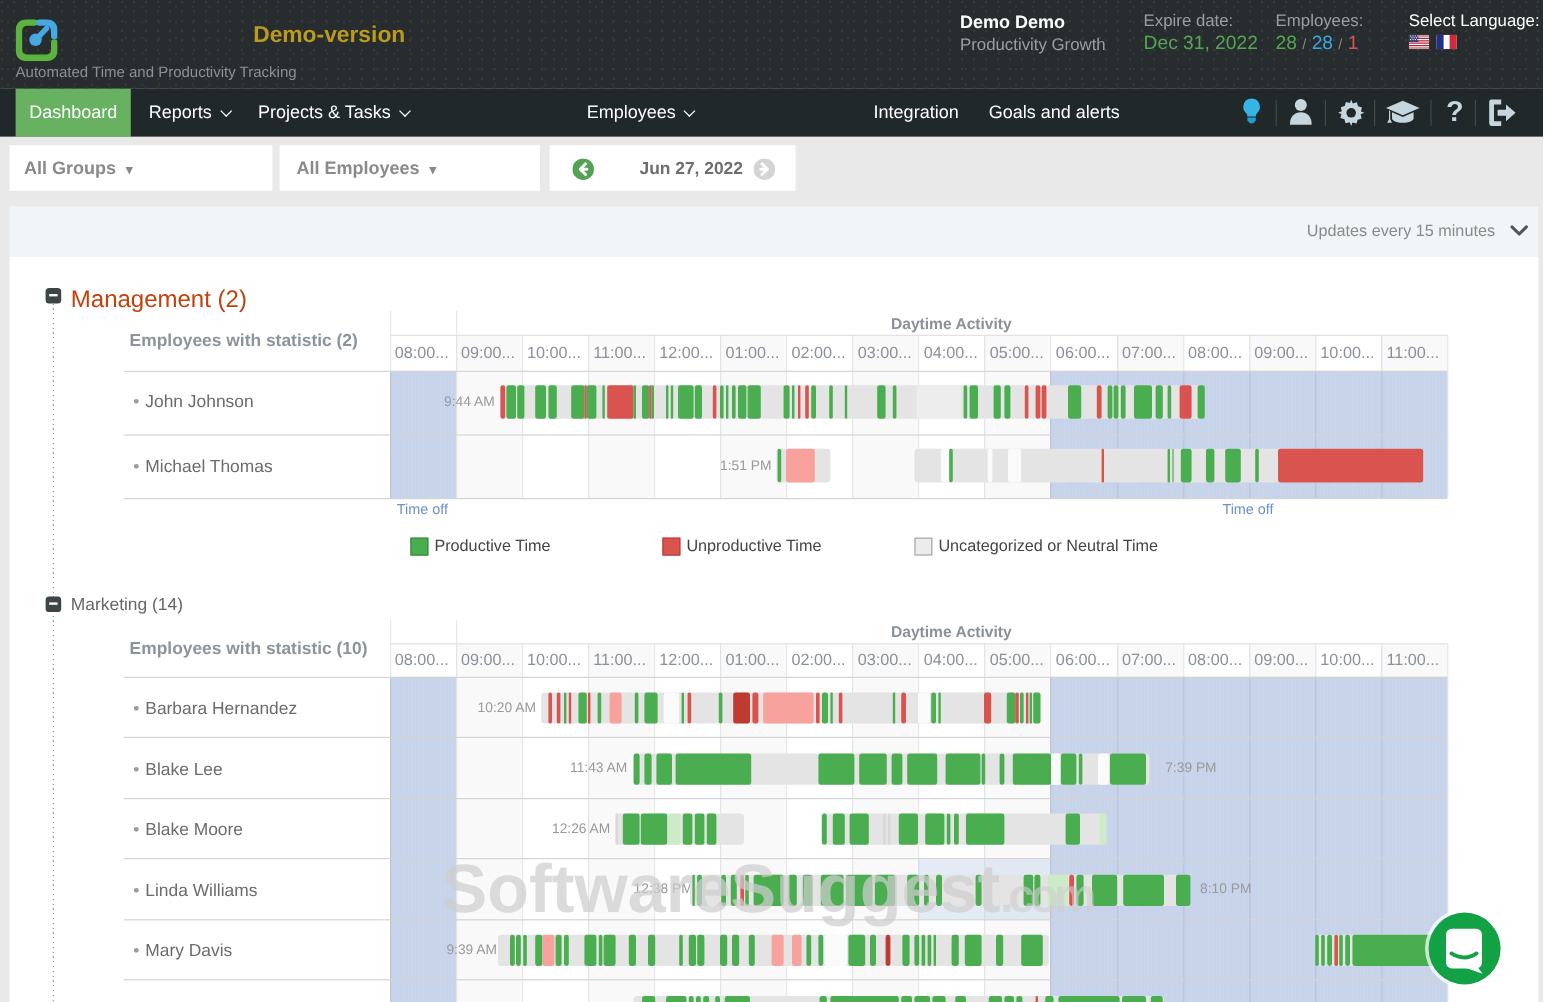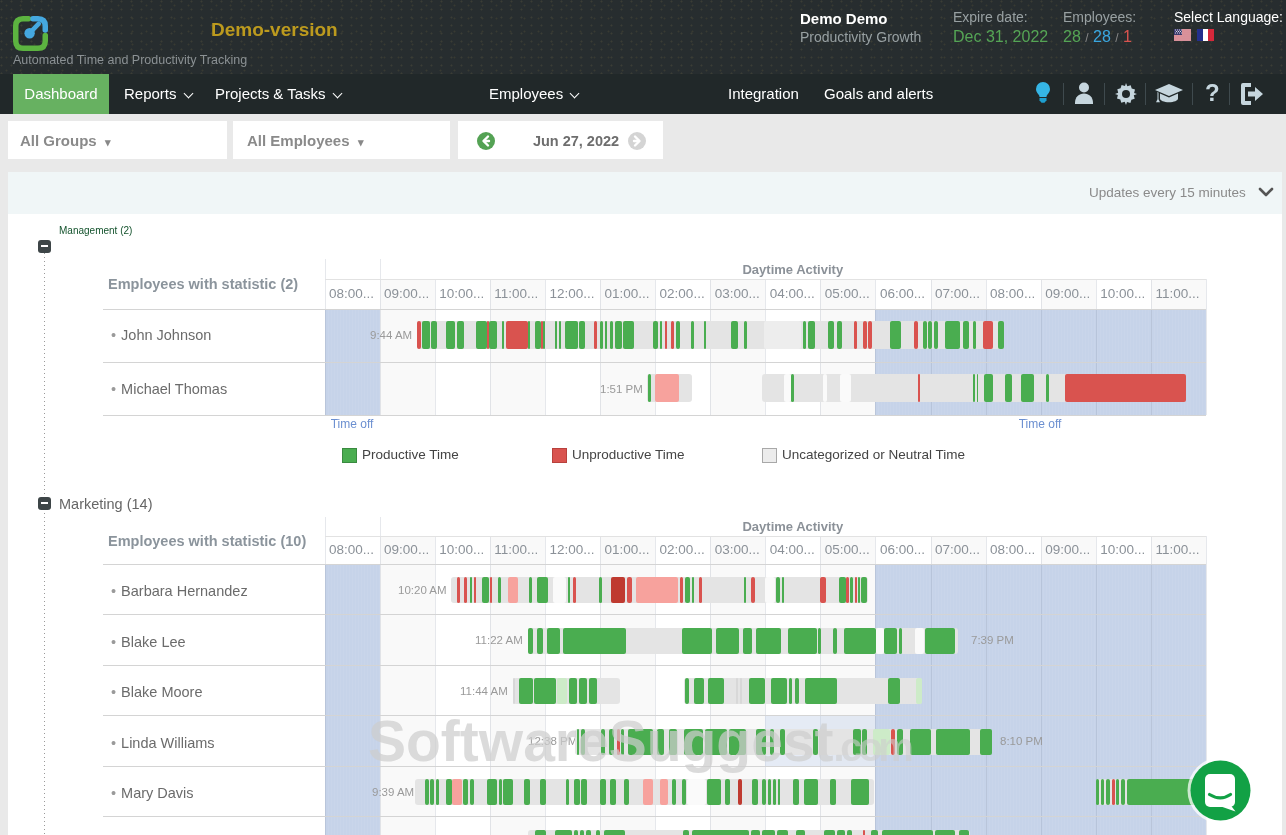--- a/index.html
+++ b/index.html
@@ -102,21 +102,21 @@
 <div class="abs" style="left:8px;top:172px;width:1274px;height:42px;background:#f0f6f7">
     <div class="abs" style="left:1081px;top:13px;font-size:13.5px;color:#8a8a8a">Updates every 15 minutes</div>
     <svg class="abs" style="left:1250px;top:15px" width="16" height="12" viewBox="0 0 16 12">
       <path d="M2 2l6 6 6-6" stroke="#555" stroke-width="2.6" fill="none" stroke-linecap="round" stroke-linejoin="round"></path>
     </svg>
   </div>
 <div class="abs" style="left:8px;top:214px;width:1274px;height:621px;background:#fff;overflow:hidden">
     <div class="abs" style="left:36px;top:39px;width:1px;height:582px;background-image:repeating-linear-gradient(180deg,#9a9a9a 0 1px,transparent 1px 4px)"></div>
     <div class="abs" style="left:30px;top:26px;width:13px;height:13px;background:#3d4547;border-radius:3px"></div>
     <div class="abs" style="left:33px;top:31px;width:7px;height:2px;background:#fff"></div>
-    <div class="abs" style="left:51px;top:11px;font-size:10px;color:#14532d">Management (2)</div>
+    <div class="abs" style="left:51px;top:25px;font-size:20px;color:#c2410c">Management (2)</div>
     <div style="position:absolute;left:371.6px;top:65.0px;width:55.1px;height:136.0px;background:#f9f9f9"></div>
     <div style="position:absolute;left:481.8px;top:65.0px;width:55.1px;height:136.0px;background:#f9f9f9"></div>
     <div style="position:absolute;left:592.0px;top:65.0px;width:55.1px;height:136.0px;background:#f9f9f9"></div>
     <div style="position:absolute;left:702.2px;top:65.0px;width:55.1px;height:136.0px;background:#f9f9f9"></div>
     <div style="position:absolute;left:812.3px;top:65.0px;width:55.1px;height:136.0px;background:#f9f9f9"></div>
     <div style="position:absolute;left:922.5px;top:65.0px;width:55.1px;height:136.0px;background:#f9f9f9"></div>
     <div style="position:absolute;left:1032.7px;top:65.0px;width:55.1px;height:136.0px;background:#f9f9f9"></div>
     <div style="position:absolute;left:1142.9px;top:65.0px;width:55.1px;height:136.0px;background:#f9f9f9"></div>
     <div class="blue" style="left:316.5px;top:94.5px;width:55.1px;height:106.5px"></div>
     <div class="blue" style="left:867.4px;top:94.5px;width:330.6px;height:106.5px"></div>
@@ -300,22 +300,22 @@
     <div style="position:absolute;left:982.1px;top:327.5px;font-size:13.5px;color:#8b9198;white-space:nowrap;overflow:hidden;width:49.1px">08:00...</div>
     <div style="position:absolute;left:1037.2px;top:327.5px;font-size:13.5px;color:#8b9198;white-space:nowrap;overflow:hidden;width:49.1px">09:00...</div>
     <div style="position:absolute;left:1092.3px;top:327.5px;font-size:13.5px;color:#8b9198;white-space:nowrap;overflow:hidden;width:49.1px">10:00...</div>
     <div style="position:absolute;left:1147.4px;top:327.5px;font-size:13.5px;color:#8b9198;white-space:nowrap;overflow:hidden;width:49.1px">11:00...</div>
     <div class="nm" style="left:103px;top:369.0px"><b>•</b>Barbara Hernandez</div>
     <div class="nm" style="left:103px;top:419.5px"><b>•</b>Blake Lee</div>
     <div class="nm" style="left:103px;top:470.0px"><b>•</b>Blake Moore</div>
     <div class="nm" style="left:103px;top:520.5px"><b>•</b>Linda Williams</div>
     <div class="nm" style="left:103px;top:571.0px"><b>•</b>Mary Davis</div>
     <div class="ts" style="left:390.0px;top:369.5px">10:20 AM</div>
-    <div class="ts" style="left:467.0px;top:420.0px">11:22 AM</div>
-    <div class="ts" style="left:452.0px;top:470.5px">11:44 AM</div>
+    <div class="ts" style="left:467.0px;top:420.0px">11:43 AM</div>
+    <div class="ts" style="left:452.0px;top:470.5px">12:26 AM</div>
     <div class="ts" style="left:520.0px;top:521.0px">12:38 PM</div>
     <div class="ts" style="left:364.0px;top:571.5px">9:39 AM</div>
     <div class="ts" style="left:963.0px;top:420.0px">7:39 PM</div>
     <div class="ts" style="left:992.0px;top:521.0px">8:10 PM</div>
     <div class="bar" style="left:443.0px;top:363.0px;width:417.0px;height:26px;background:#e4e4e4;border-radius:3px">
       <i style="left:6.0px;width:3.0px;background:#d9534f"></i>
       <i style="left:13.0px;width:3.0px;background:#d9534f"></i>
       <i style="left:19.0px;width:2.0px;background:#4aad50"></i>
       <i style="left:23.0px;width:2.0px;background:#d9534f"></i>
       <i style="left:31.0px;width:7.0px;background:#4aad50"></i>

